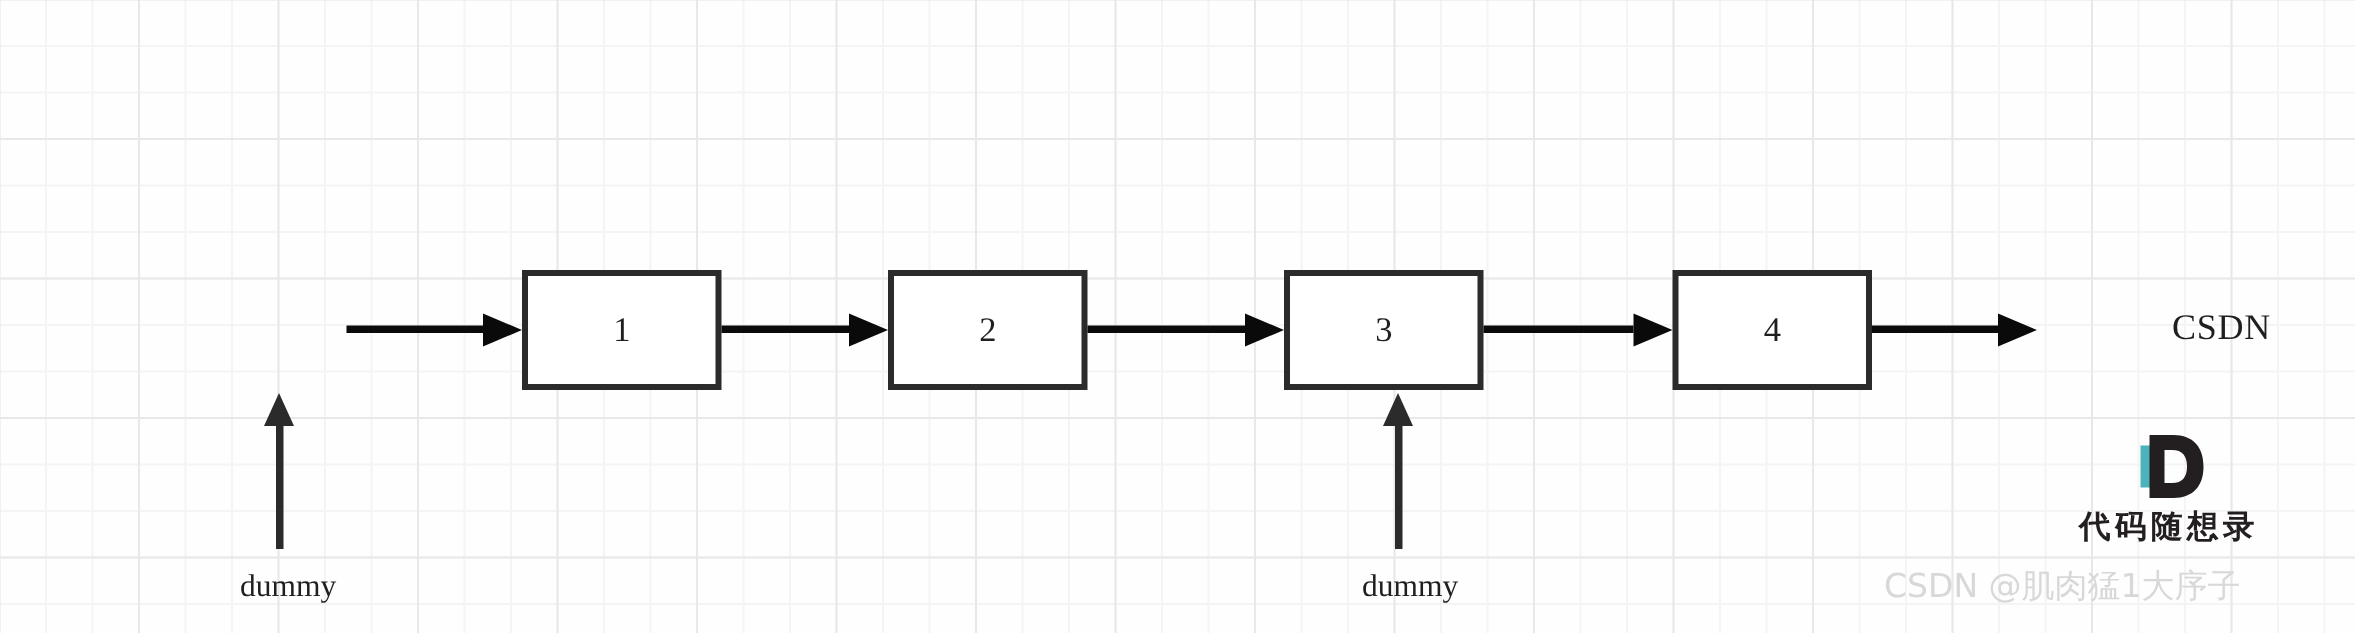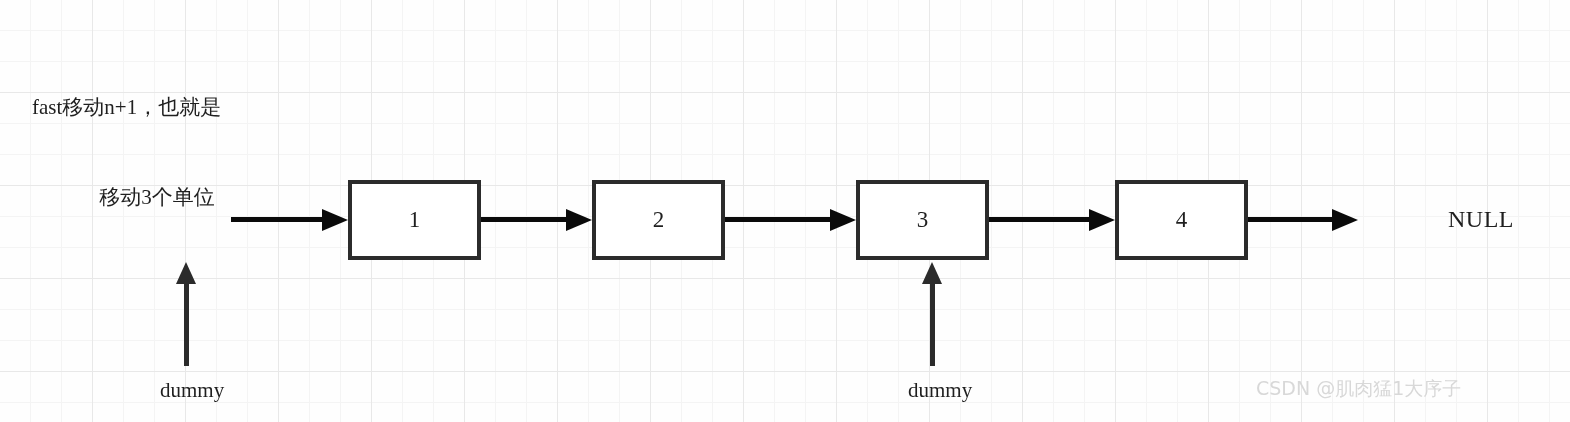--- a/index.html
+++ b/index.html
@@ -145,34 +145,30 @@
     font-family: "DejaVu Sans", sans-serif;
     white-space: nowrap;
   }
 
   
   .watermark {
     position: absolute;
     left: 1256px;
     top: 376px;
     color: #d8d8d8;
-    font-size: 19px;
+    font-size: 22px;
     font-family: "DejaVu Sans", sans-serif;
     white-space: nowrap;
   }
 </style>
 </head>
 <body>
 
 <div id="canvas">
 
-  <div class="title">
-    <span class="line1">fast移动n+1，也就是</span>
-    <span class="line2">移动3个单位</span>
-  </div>
 
   <div class="node" style="left:348px; top:180px;">
     <span>1</span>
   </div>
   <div class="node" style="left:592px; top:180px;">
     <span>2</span>
   </div>
   <div class="node" style="left:856px; top:180px;">
     <span>3</span>
   </div>
@@ -194,30 +190,40 @@
   </div>
   <div class="conn" style="left:989px; width:126px;">
     <div class="shaft" style="width:100px;"></div>
     <div class="head" style="left:100px;"></div>
   </div>
   <div class="conn" style="left:1248px; width:110px;">
     <div class="shaft" style="width:84px;"></div>
     <div class="head" style="left:84px;"></div>
   </div>
 
-  <div class="null-label">NULL</div>
+  <div class="null-label">CSDN</div>
 
   <div class="ptr" style="left:176px; top:262px; width:21px; height:108px;">
     <div class="vshaft" style="height:86px;"></div>
     <div class="vhead"></div>
   </div>
   <div class="ptr-label" style="left:160px; top:378px;">dummy</div>
 
   <div class="ptr" style="left:922px; top:262px; width:21px; height:108px;">
     <div class="vshaft" style="height:86px;"></div>
     <div class="vhead"></div>
   </div>
   <div class="ptr-label" style="left:908px; top:378px;">dummy</div>
 
+  <div class="brand">
+    <div class="brand-mark">
+      <svg width="54" height="46" viewBox="0 0 54 46">
+        <rect x="8" y="9" width="12" height="28" fill="#4cb3bd"></rect>
+        <path d="M14 2 H30 C43 2 50 10 50 23 C50 36 43 44 30 44 H14 Z
+                 M24 12 V34 H29 C36 34 39 30 39 23 C39 16 36 12 29 12 Z" fill="#231f20" fill-rule="evenodd"></path>
+      </svg>
+    </div>
+    <div class="brand-text">代码随想录</div>
+  </div>
 
   <div class="watermark">CSDN @肌肉猛1大序子</div>
 
 </div>
 
 </body></html>

